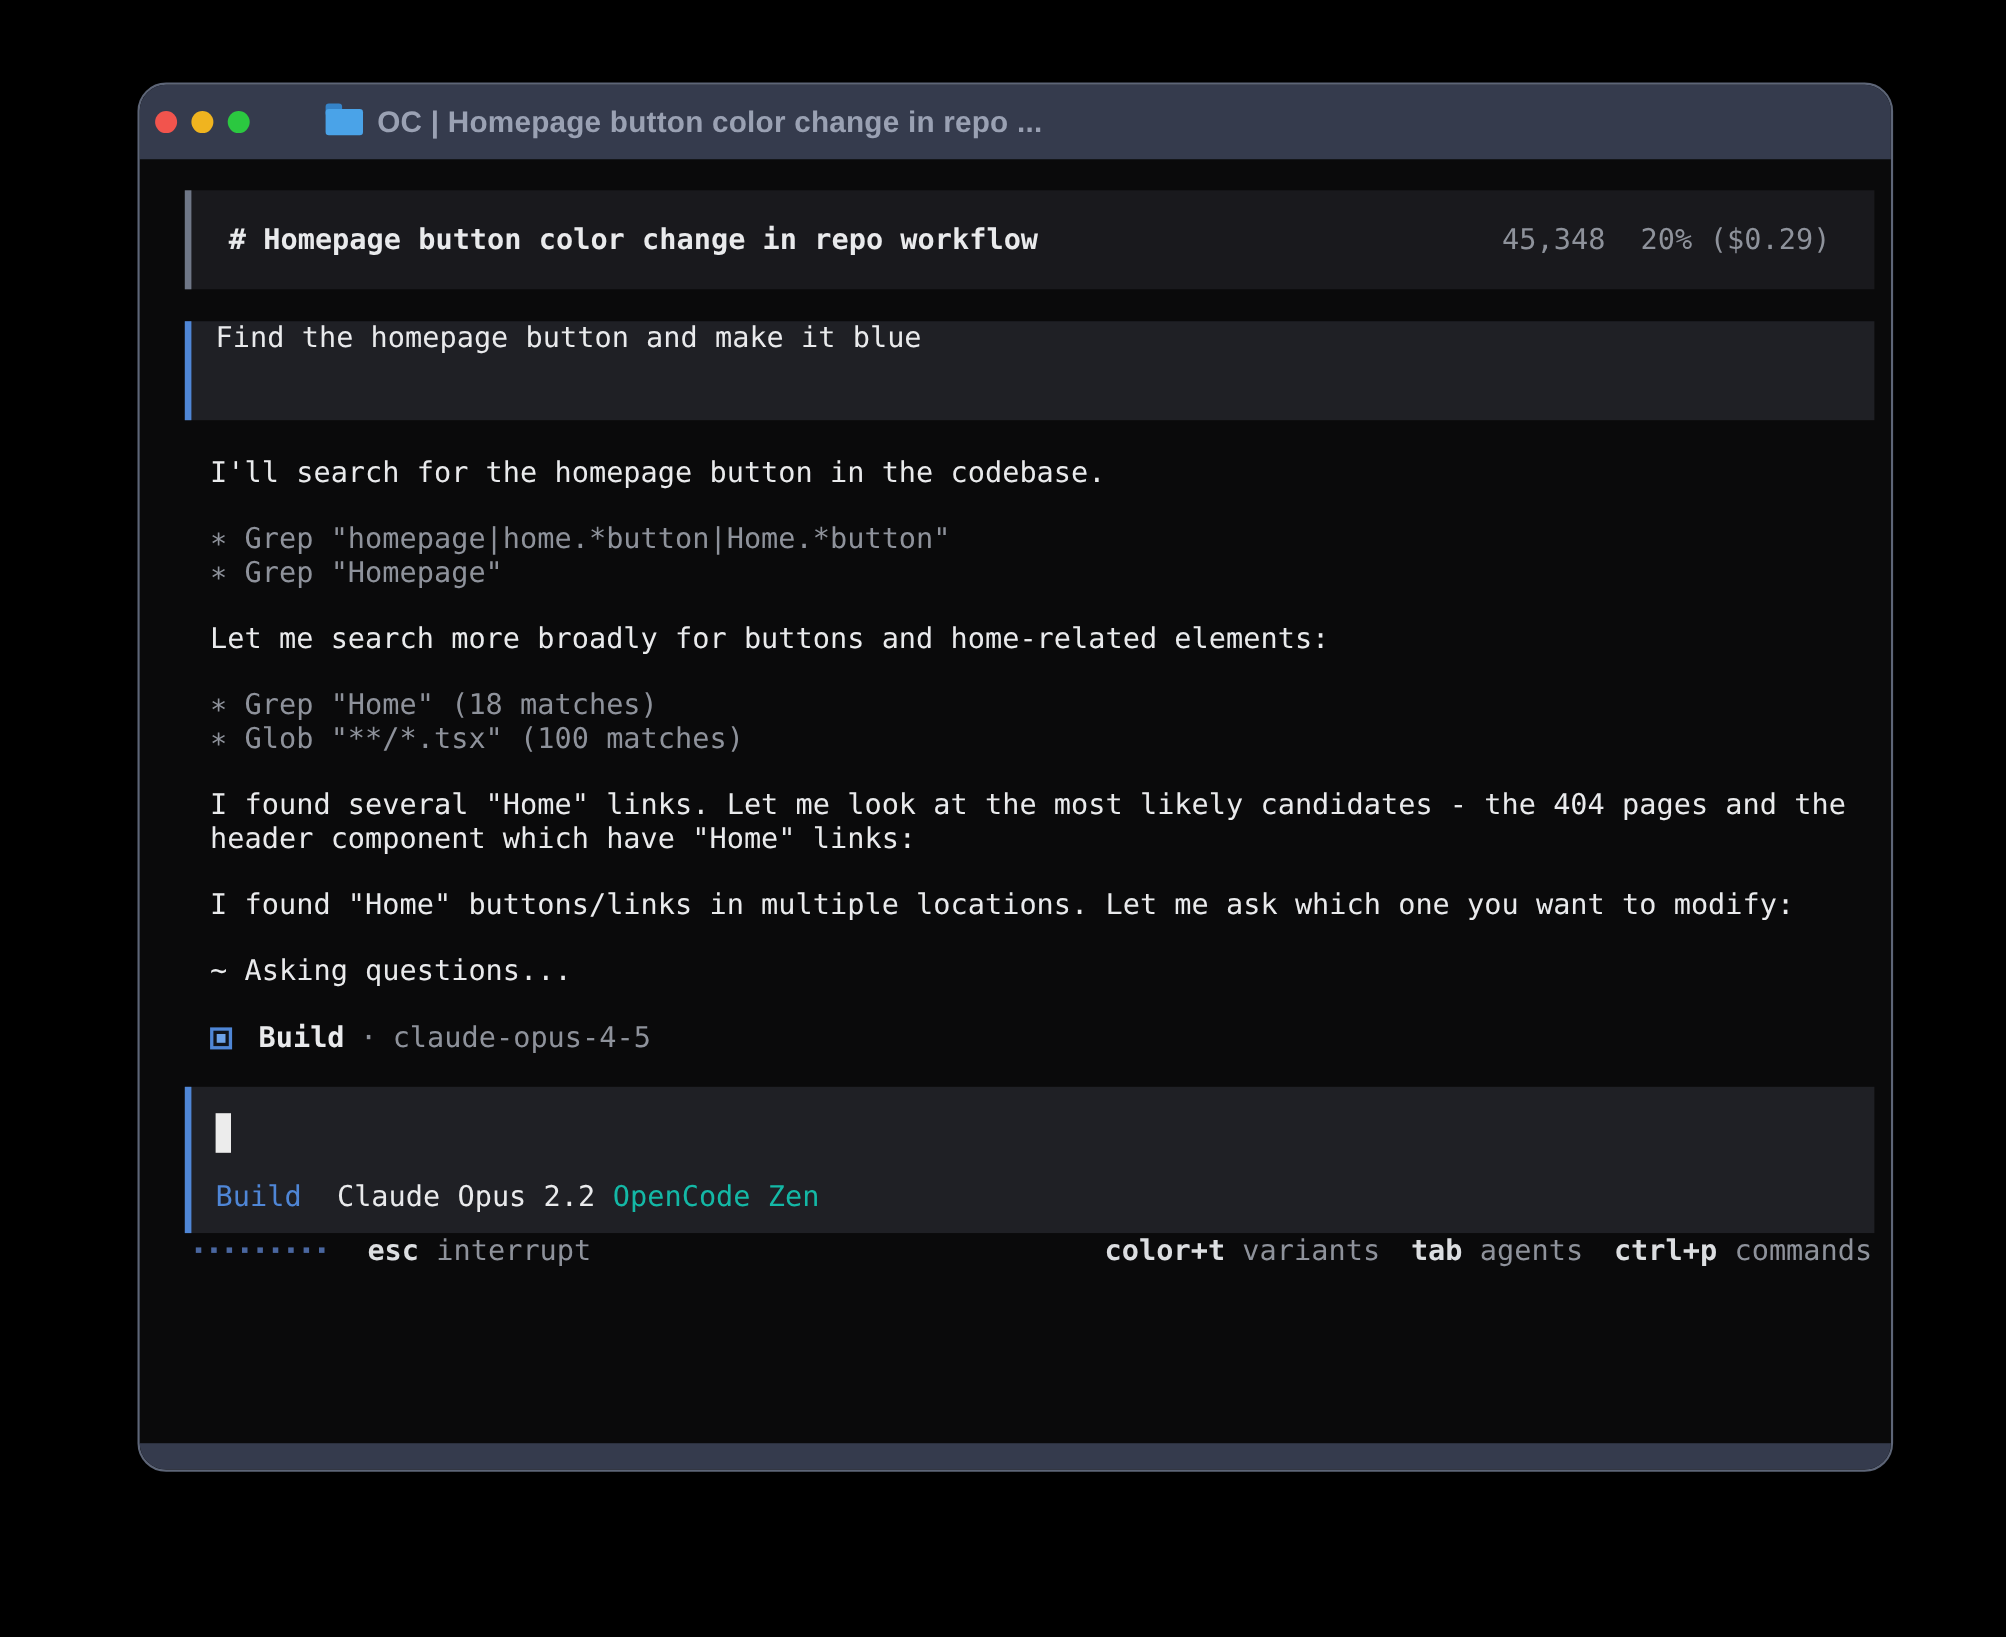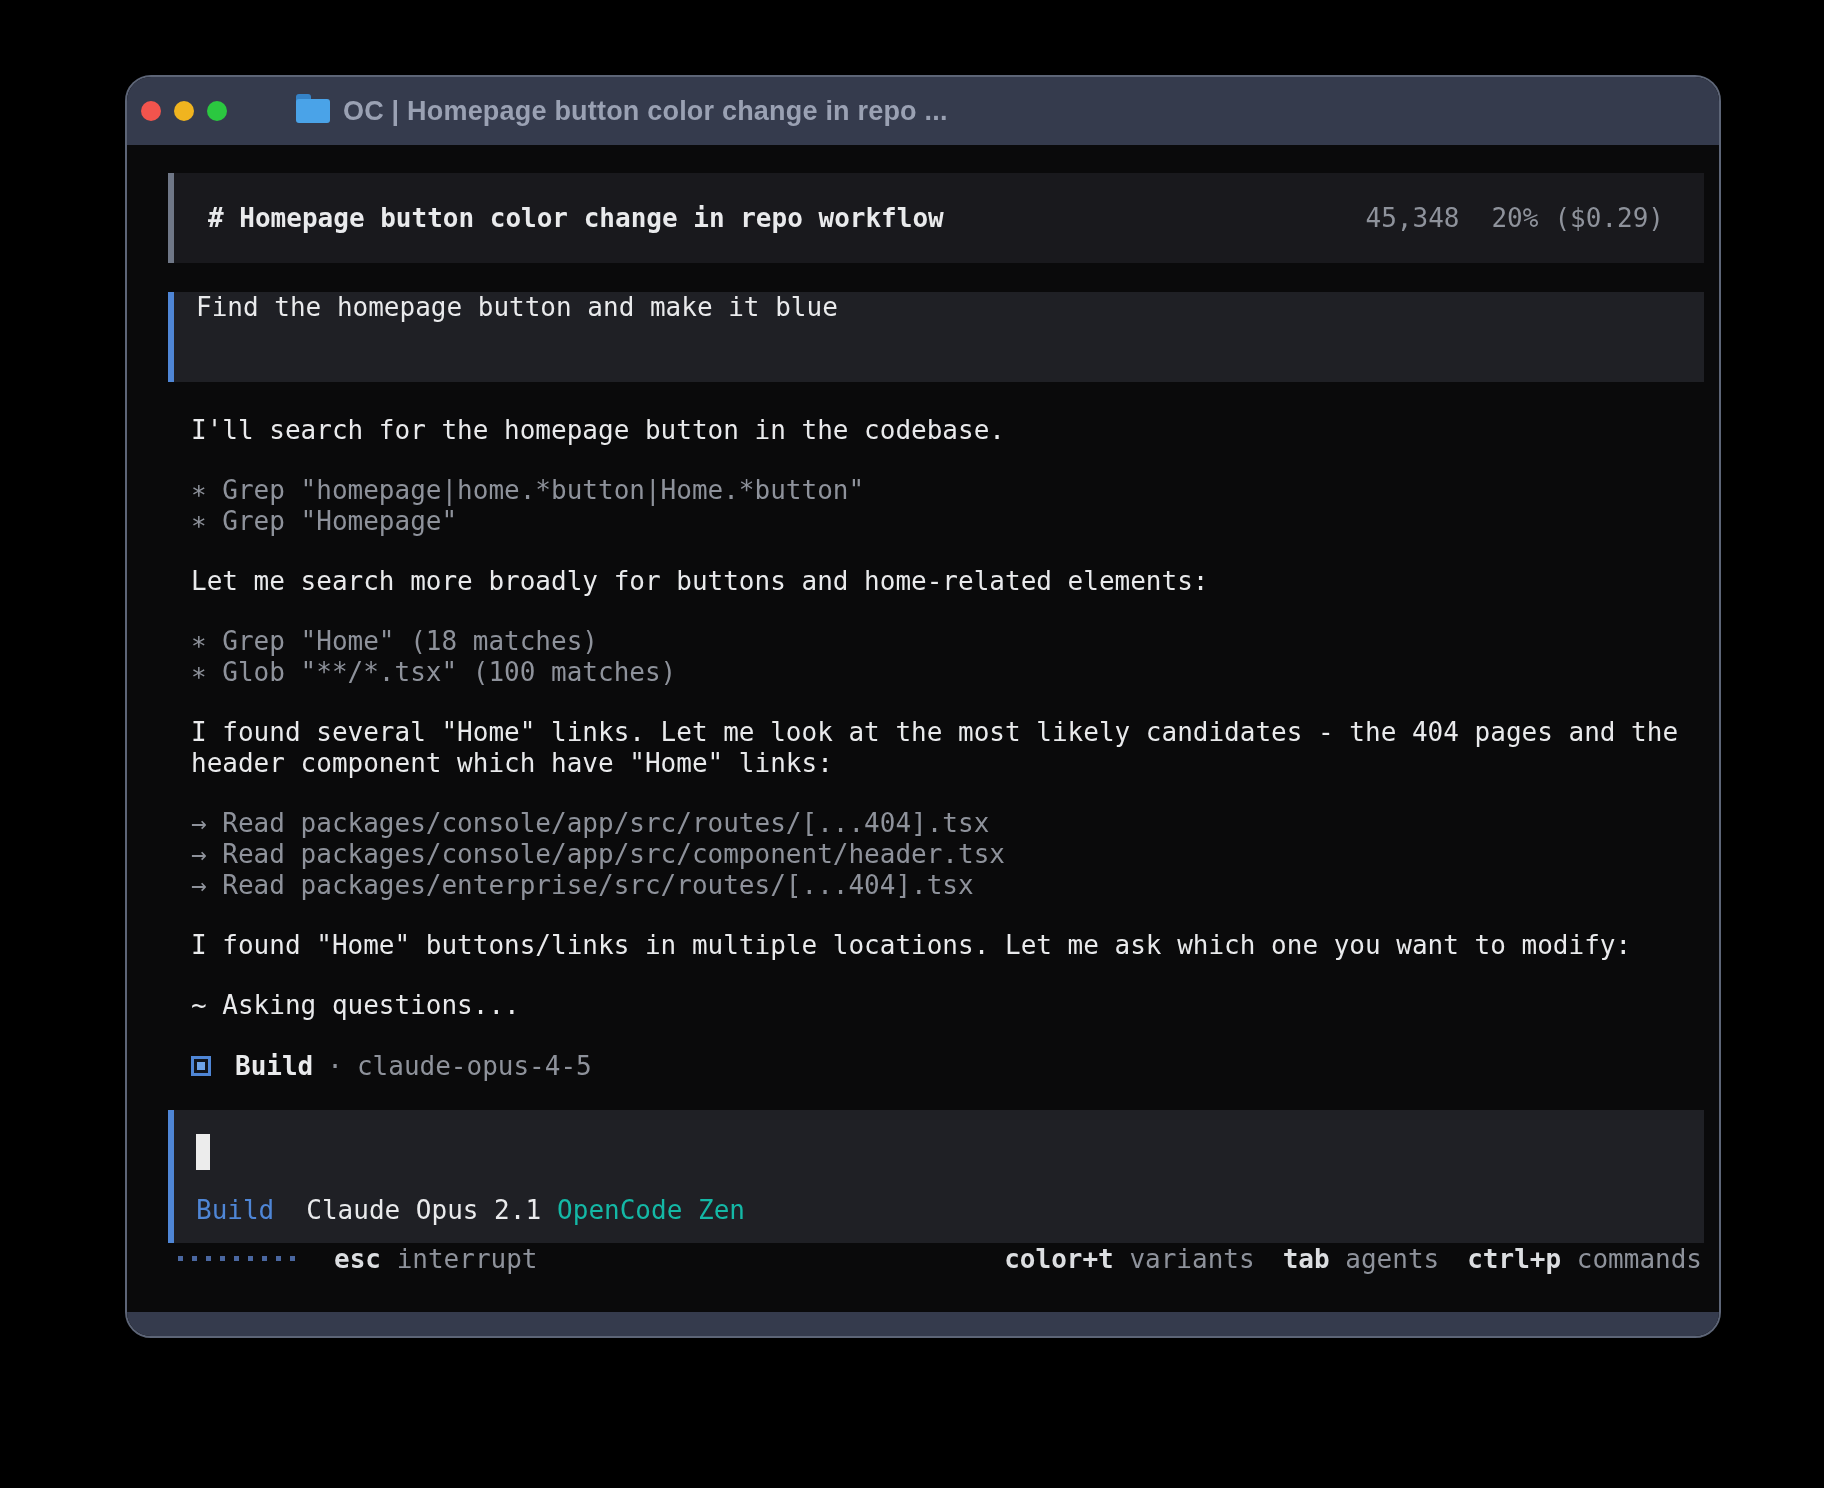--- a/index.html
+++ b/index.html
@@ -121,43 +121,38 @@
       </div>
       <div class="para">
         <div class="line gray">∗ Grep "Home" (18 matches)</div>
         <div class="line gray">∗ Glob "**/*.tsx" (100 matches)</div>
       </div>
       <div class="para">
         <div class="line white">I found several "Home" links. Let me look at the most likely candidates - the 404 pages and the</div>
         <div class="line white">header component which have "Home" links:</div>
       </div>
       <div class="para">
-        <div class="line gray">→ Read packages/console/app/src/routes/[...404].tsx</div>
-        <div class="line gray">→ Read packages/console/app/src/component/header.tsx</div>
-        <div class="line gray">→ Read packages/enterprise/src/routes/[...404].tsx</div>
-      </div>
-      <div class="para">
         <div class="line white">I found "Home" buttons/links in multiple locations. Let me ask which one you want to modify:</div>
       </div>
       <div class="para">
         <div class="line white">~ Asking questions...</div>
       </div>
       <div class="para agent-row">
         <span class="agent-icon">
             <i></i>
           </span>
         <span class="agent-name">Build</span>
         <span class="agent-sep">·</span>
         <span class="agent-model">claude-opus-4-5</span>
       </div>
     </div>
 
     <div class="panel input-box">
       <span class="cursor"></span>
-      <div class="input-status"><span class="mode">Build</span><span class="gap2"></span><span class="model">Claude Opus 2.1</span><span class="gap1"></span><span class="prov">OpenCode Zen</span></div>
+      <div class="input-status"><span class="mode">Build</span><span class="gap2"></span><span class="model">Claude Opus 2.2</span><span class="gap1"></span><span class="prov">OpenCode Zen</span></div>
     </div>
 
     <div class="footer">
       <span class="spinner" id="spinner">
           <i></i>
           <i></i>
           <i></i>
           <i></i>
           <i></i>
           <i></i>

